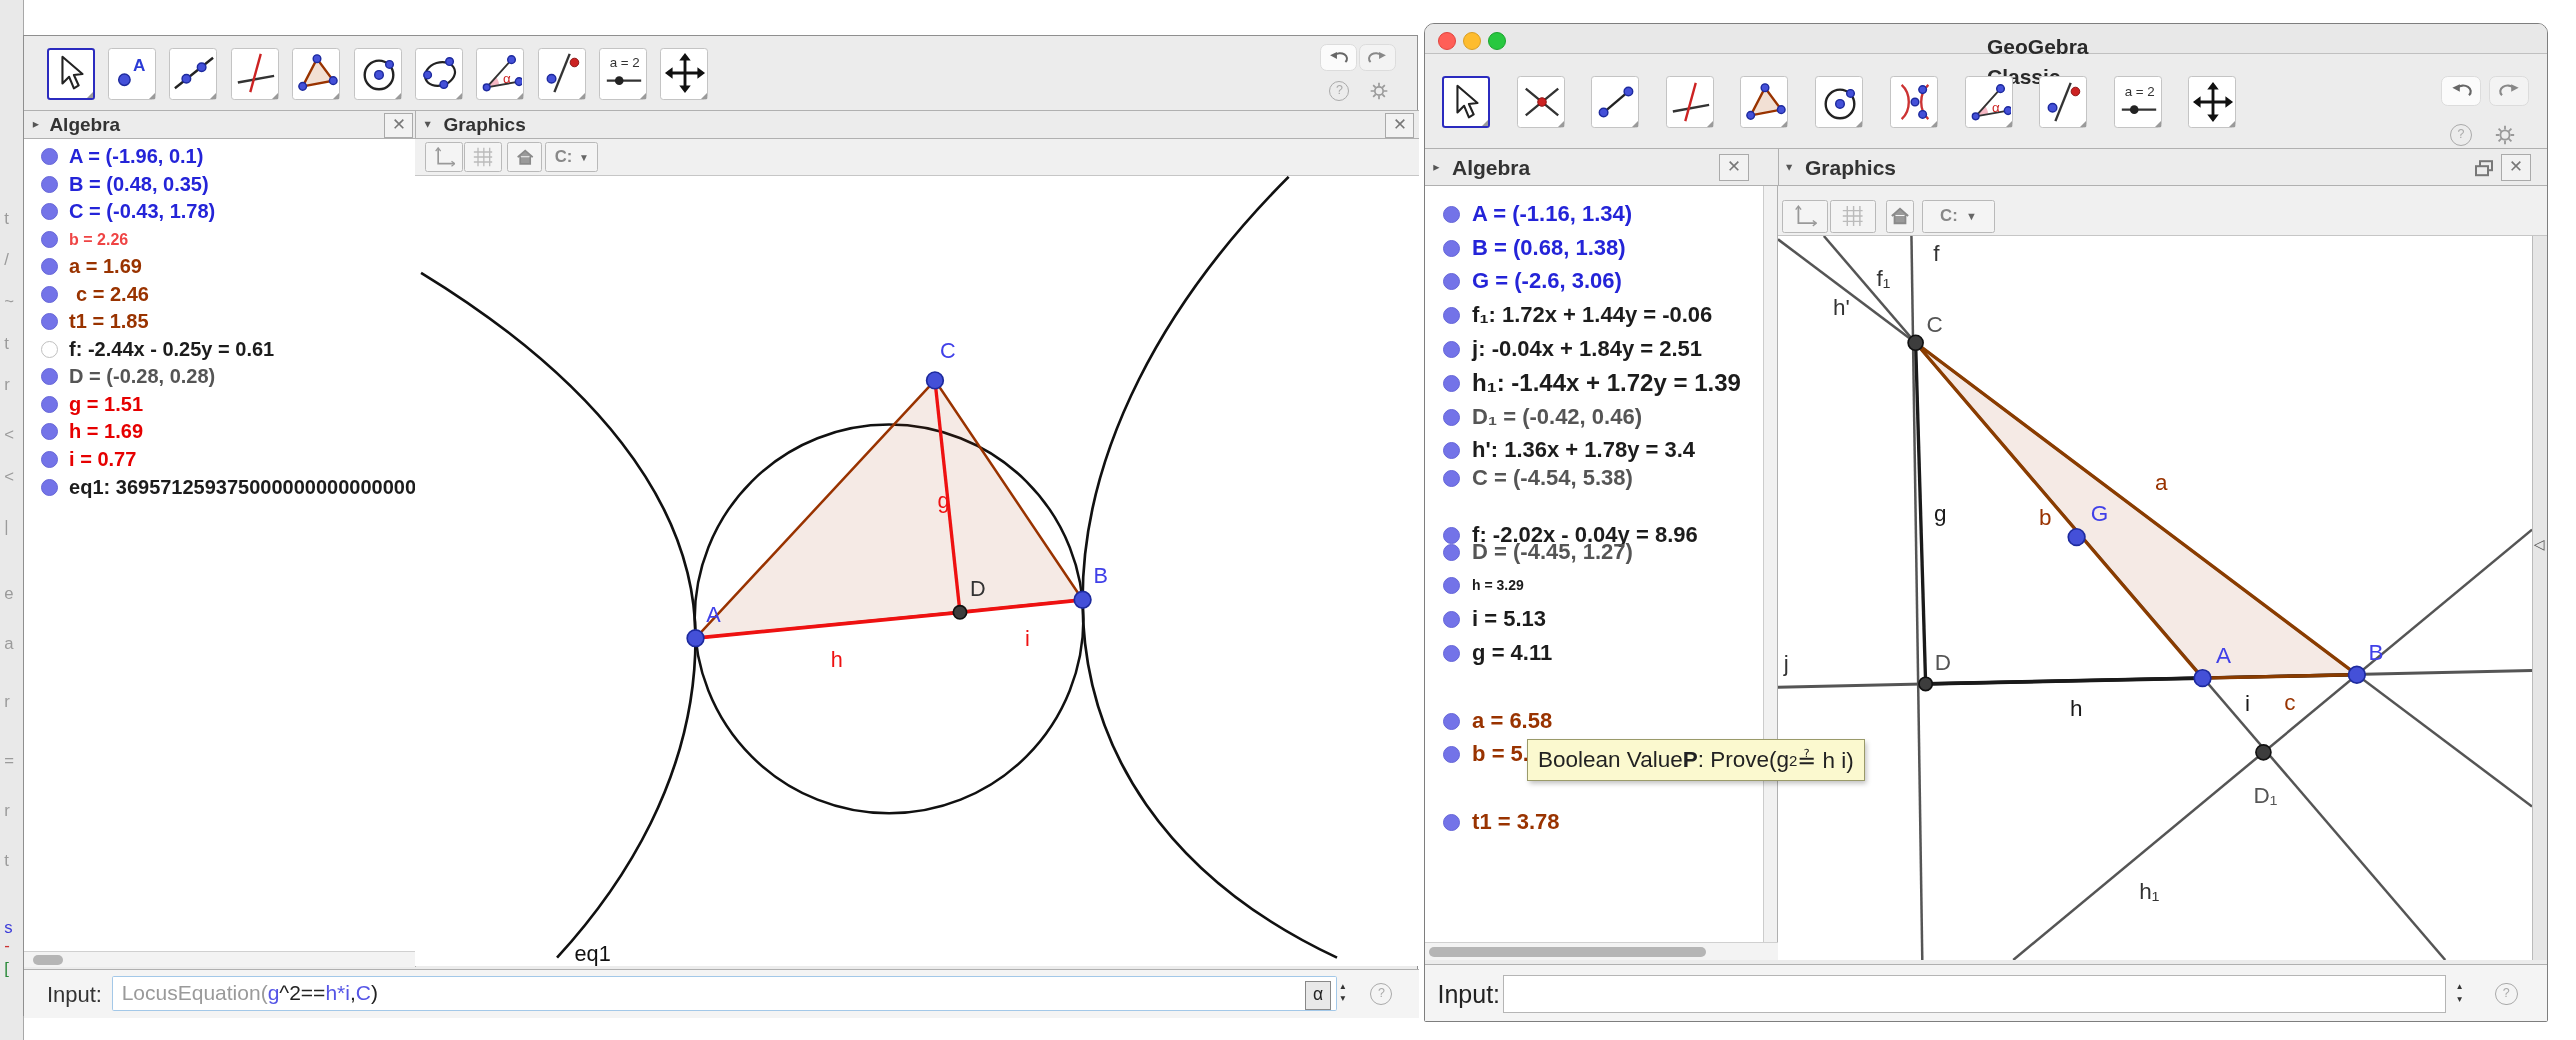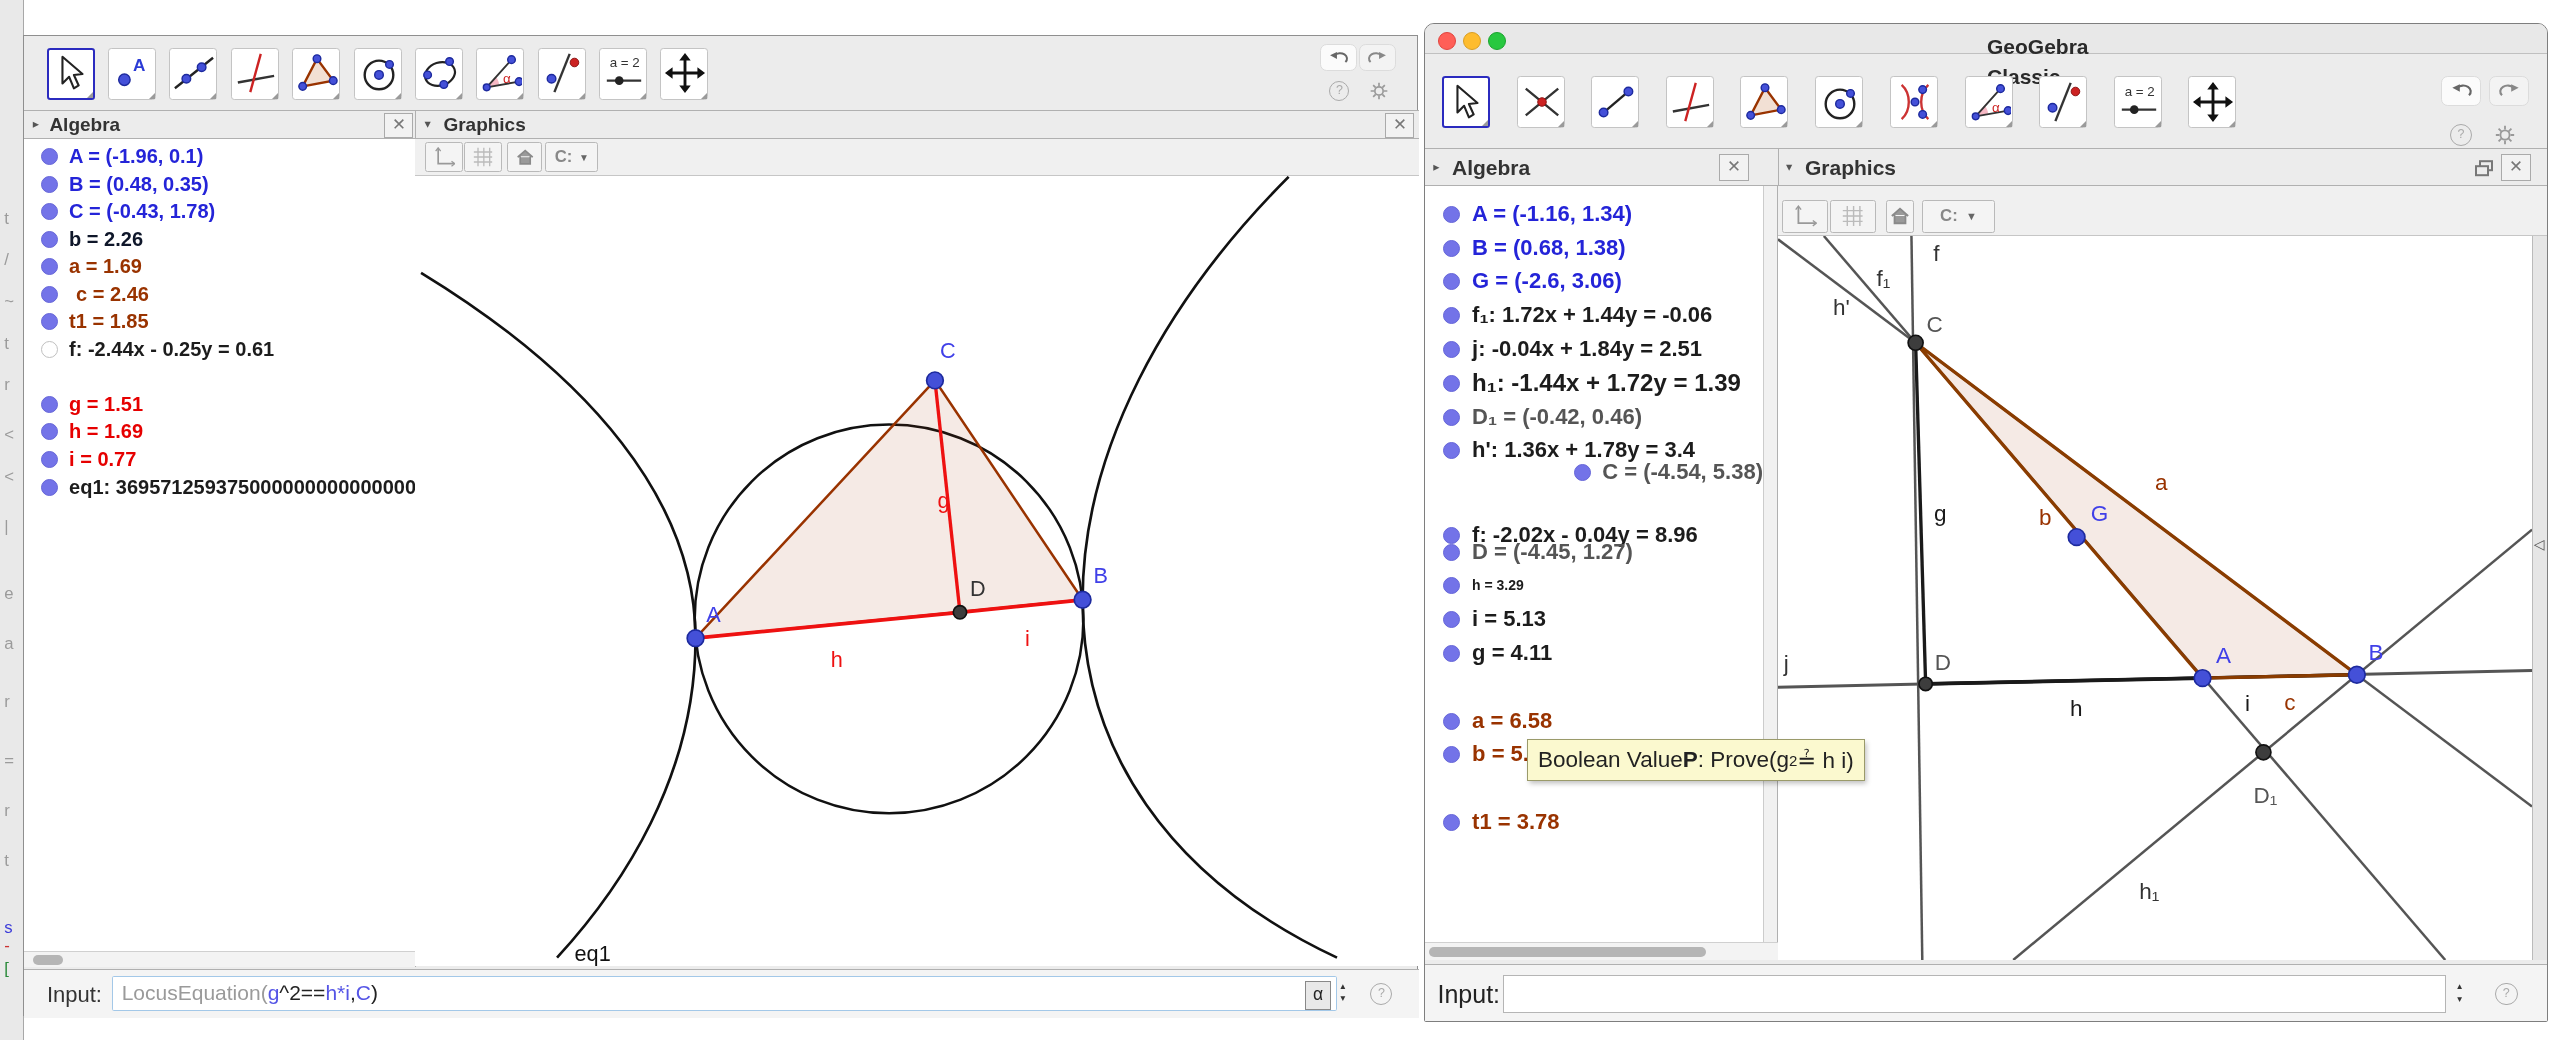--- a/index.html
+++ b/index.html
@@ -194,37 +194,41 @@
       <div class="arow" style="top: 32px; height: 27.5px; width: 100%;">
         <span class="abullet" style="margin-left: 16.7px; width: 15px; height: 15px; background: rgb(115, 115, 232); border: 0.8px solid rgb(102, 102, 216);"></span>
         <span style="margin-left: 11px; font-weight: bold; font-size: 20px; color: rgb(36, 36, 216);">B = (0.48, 0.35)</span>
       </div>
       <div class="arow" style="top: 59px; height: 27.5px; width: 100%;">
         <span class="abullet" style="margin-left: 16.7px; width: 15px; height: 15px; background: rgb(115, 115, 232); border: 0.8px solid rgb(102, 102, 216);"></span>
         <span style="margin-left: 11px; font-weight: bold; font-size: 20px; color: rgb(36, 36, 216);">C = (-0.43, 1.78)</span>
       </div>
       <div class="arow" style="top: 87px; height: 27.5px; width: 100%;">
         <span class="abullet" style="margin-left: 16.7px; width: 15px; height: 15px; background: rgb(115, 115, 232); border: 0.8px solid rgb(102, 102, 216);"></span>
-        <span style="margin-left: 11px; font-weight: bold; font-size: 20px; color: #0f172a;">b = 2.26</span>
+        <span style="margin-left: 11px; font-weight: bold; font-size: 16px; color: #ef4444;">b = 2.26</span>
       </div>
       <div class="arow" style="top: 114px; height: 27.5px; width: 100%;">
         <span class="abullet" style="margin-left: 16.7px; width: 15px; height: 15px; background: rgb(115, 115, 232); border: 0.8px solid rgb(102, 102, 216);"></span>
         <span style="margin-left: 11px; font-weight: bold; font-size: 20px; color: rgb(153, 51, 0);">a = 1.69</span>
       </div>
       <div class="arow" style="top: 142px; height: 27.5px; width: 100%; gap: 7px;">
         <span class="abullet" style="margin-left: 16.7px; width: 15px; height: 15px; background: rgb(115, 115, 232); border: 0.8px solid rgb(102, 102, 216);"></span>
         <span style="margin-left: 11px; font-weight: bold; font-size: 20px; color: rgb(153, 51, 0);">c = 2.46</span>
       </div>
       <div class="arow" style="top: 169px; height: 27.5px; width: 100%;">
         <span class="abullet" style="margin-left: 16.7px; width: 15px; height: 15px; background: rgb(115, 115, 232); border: 0.8px solid rgb(102, 102, 216);"></span>
         <span style="margin-left: 11px; font-weight: bold; font-size: 20px; color: rgb(153, 51, 0);">t1 = 1.85</span>
       </div>
       <div class="arow" style="top: 197px; height: 27.5px; width: 100%;">
         <span class="abullet" style="margin-left: 16.7px; width: 15px; height: 15px; background: rgb(255, 255, 255); border: 1.7px solid rgb(192, 192, 192);"></span>
         <span style="margin-left: 11px; font-weight: bold; font-size: 20px; color: rgb(28, 28, 28);">f: -2.44x - 0.25y = 0.61</span>
+      </div>
+      <div class="arow" style="top: 224px; height: 27.5px; width: 100%;">
+        <span class="abullet" style="margin-left: 16.7px; width: 15px; height: 15px; background: rgb(115, 115, 232); border: 0.8px solid rgb(102, 102, 216);"></span>
+        <span style="margin-left: 11px; font-weight: bold; font-size: 20px; color: rgb(85, 85, 85);">D = (-0.28, 0.28)</span>
       </div>
       <div class="arow" style="top: 252px; height: 27.5px; width: 100%;">
         <span class="abullet" style="margin-left: 16.7px; width: 15px; height: 15px; background: rgb(115, 115, 232); border: 0.8px solid rgb(102, 102, 216);"></span>
         <span style="margin-left: 11px; font-weight: bold; font-size: 20px; color: rgb(230, 0, 0);">g = 1.51</span>
       </div>
       <div class="arow" style="top: 279px; height: 27.5px; width: 100%;">
         <span class="abullet" style="margin-left: 16.7px; width: 15px; height: 15px; background: rgb(115, 115, 232); border: 0.8px solid rgb(102, 102, 216);"></span>
         <span style="margin-left: 11px; font-weight: bold; font-size: 20px; color: rgb(230, 0, 0);">h = 1.69</span>
       </div>
       <div class="arow" style="top: 307px; height: 27.5px; width: 100%;">
@@ -470,21 +474,21 @@
         <span style="margin-left: 11.7px; font-weight: bold; font-size: 24px; color: rgb(28, 28, 28);">h₁: -1.44x + 1.72y = 1.39</span>
       </div>
       <div class="arow" style="top: 214px; height: 34px; width: 100%;">
         <span class="abullet" style="margin-left: 18.4px; width: 15px; height: 15px; background: rgb(115, 115, 232); border: 0.8px solid rgb(102, 102, 216);"></span>
         <span style="margin-left: 11.7px; font-weight: bold; font-size: 22px; color: rgb(85, 85, 85);">D₁ = (-0.42, 0.46)</span>
       </div>
       <div class="arow" style="top: 247px; height: 34px; width: 100%;">
         <span class="abullet" style="margin-left: 18.4px; width: 15px; height: 15px; background: rgb(115, 115, 232); border: 0.8px solid rgb(102, 102, 216);"></span>
         <span style="margin-left: 11.7px; font-weight: bold; font-size: 22px; color: rgb(28, 28, 28);">h': 1.36x + 1.78y = 3.4</span>
       </div>
-      <div class="arow" style="top: 269px; height: 34px; width: 100%; justify-content: flex-end;">
+      <div class="arow" style="top: 275px; height: 34px; width: 100%;">
         <span class="abullet" style="margin-left: 18.4px; width: 15px; height: 15px; background: rgb(115, 115, 232); border: 0.8px solid rgb(102, 102, 216);"></span>
         <span style="margin-left: 11.7px; font-weight: bold; font-size: 22px; color: rgb(85, 85, 85);">C = (-4.54, 5.38)</span>
       </div>
       <div class="arow" style="top: 332px; height: 34px; width: 100%;">
         <span class="abullet" style="margin-left: 18.4px; width: 15px; height: 15px; background: rgb(115, 115, 232); border: 0.8px solid rgb(102, 102, 216);"></span>
         <span style="margin-left: 11.7px; font-weight: bold; font-size: 22px; color: rgb(28, 28, 28);">f: -2.02x - 0.04y = 8.96</span>
       </div>
       <div class="arow" style="top: 349px; height: 34px; width: 100%;">
         <span class="abullet" style="margin-left: 18.4px; width: 15px; height: 15px; background: rgb(115, 115, 232); border: 0.8px solid rgb(102, 102, 216);"></span>
         <span style="margin-left: 11.7px; font-weight: bold; font-size: 22px; color: rgb(85, 85, 85);">D = (-4.45, 1.27)</span>

